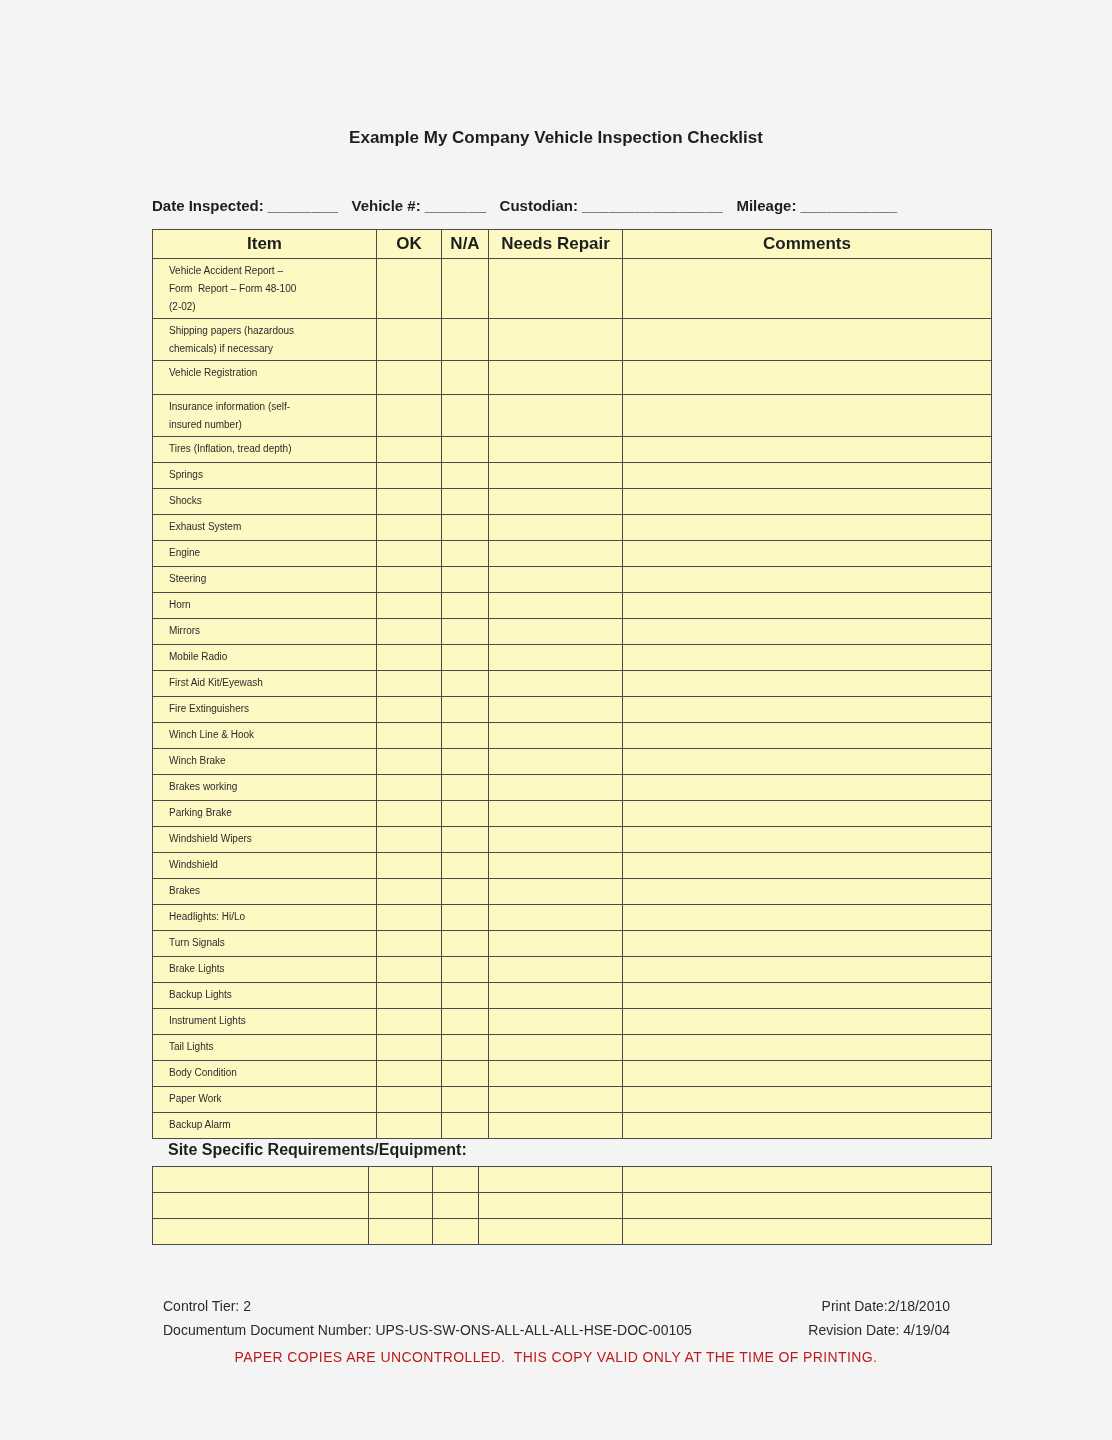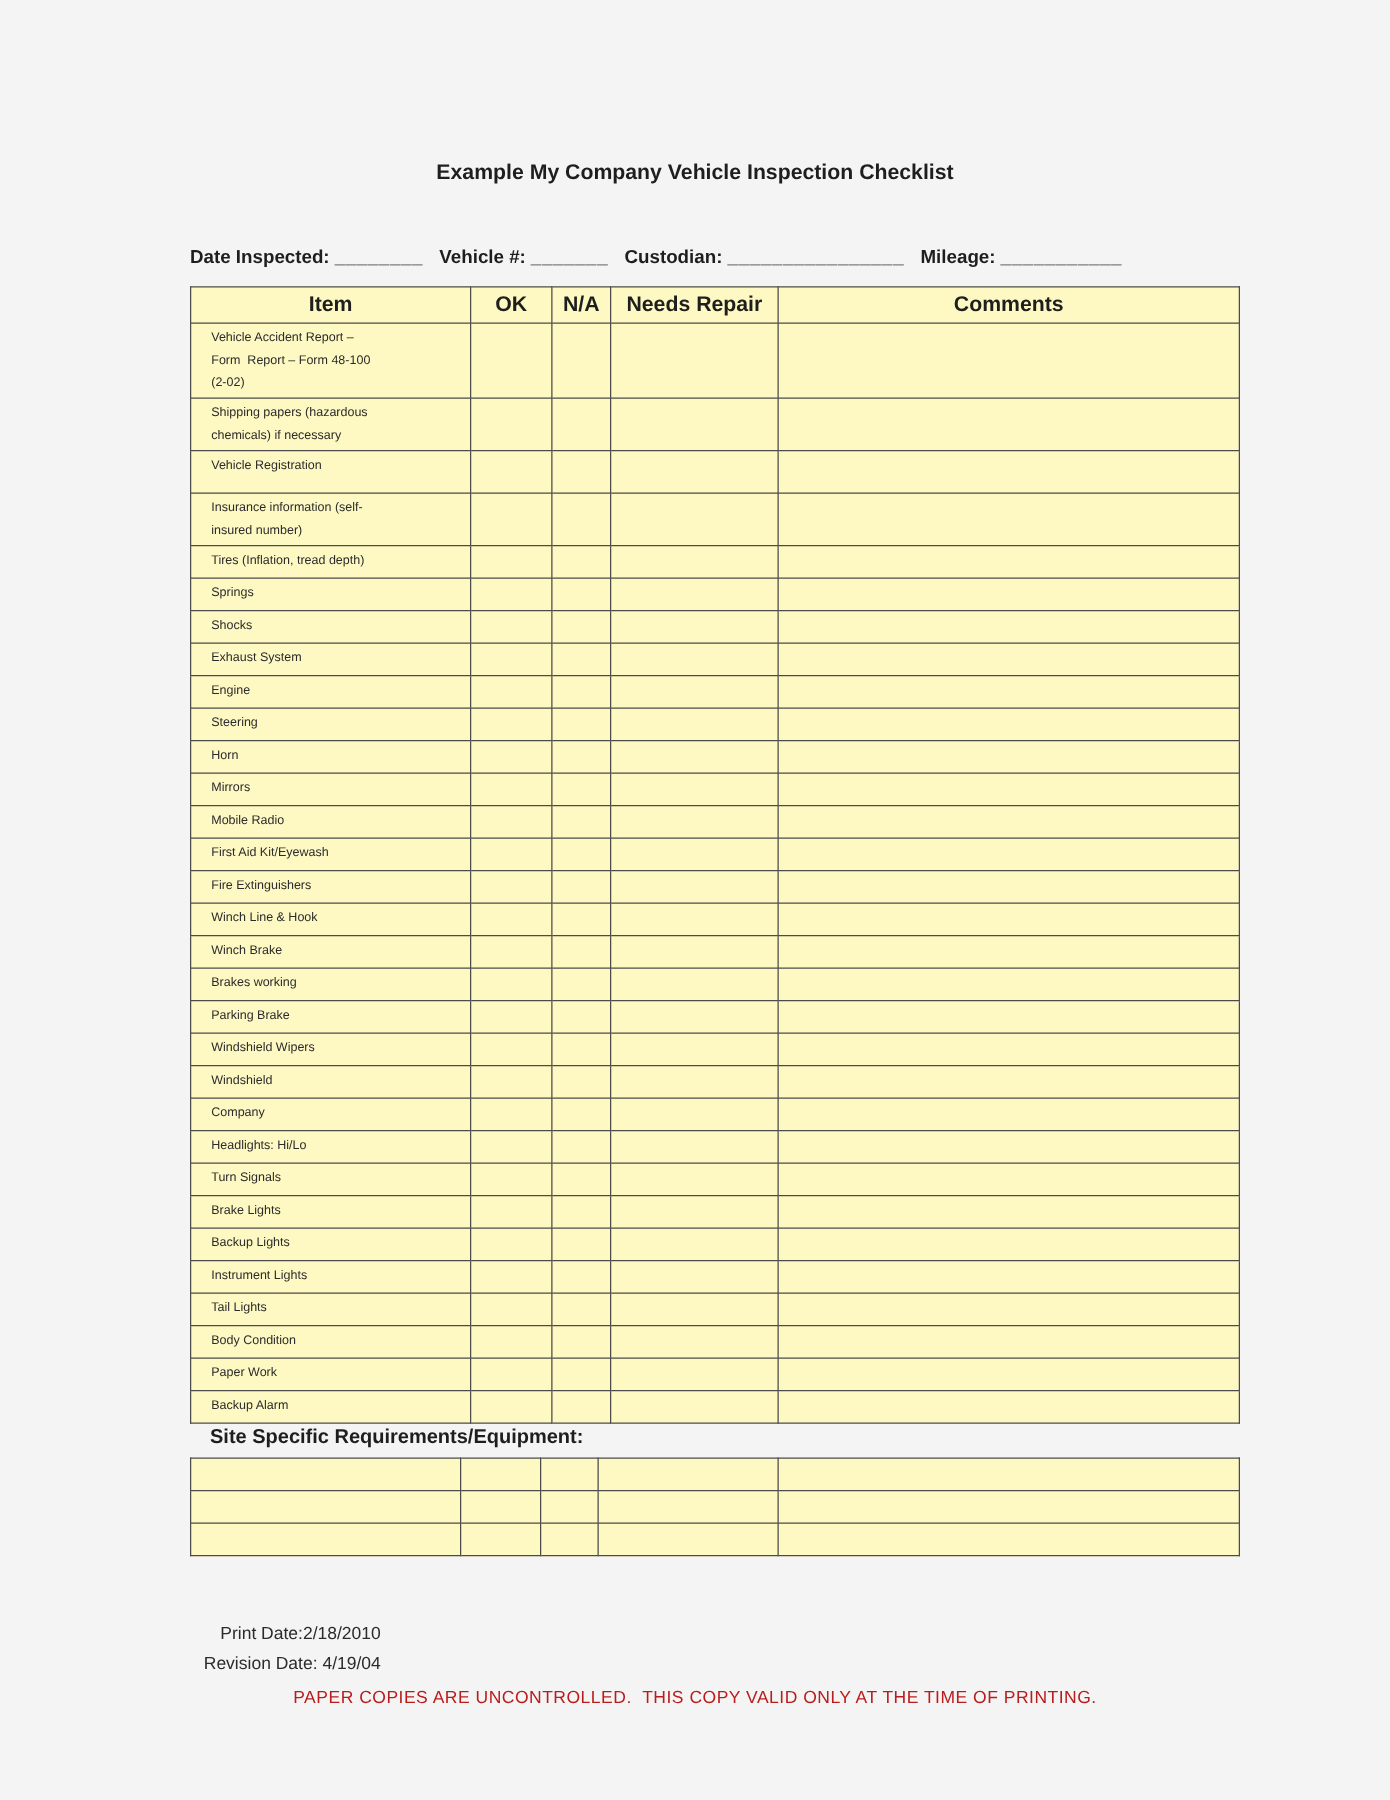--- a/index.html
+++ b/index.html
@@ -288,21 +288,21 @@
           <td class="blank-cell"></td>
         </tr>
         <tr>
           <td class="item-cell">Windshield</td>
           <td class="blank-cell"></td>
           <td class="blank-cell"></td>
           <td class="blank-cell"></td>
           <td class="blank-cell"></td>
         </tr>
         <tr>
-          <td class="item-cell">Company</td>
+          <td class="item-cell">Brakes</td>
           <td class="blank-cell"></td>
           <td class="blank-cell"></td>
           <td class="blank-cell"></td>
           <td class="blank-cell"></td>
         </tr>
         <tr>
           <td class="item-cell">Headlights: Hi/Lo</td>
           <td class="blank-cell"></td>
           <td class="blank-cell"></td>
           <td class="blank-cell"></td>
@@ -396,20 +396,24 @@
           <td class="item-cell"></td>
           <td class="blank-cell"></td>
           <td class="blank-cell"></td>
           <td class="blank-cell"></td>
           <td class="blank-cell"></td>
         </tr>
       </tbody>
   </table>
 
   <div class="footer">
+    <div class="footer-left">
+      <div>Control Tier: 2</div>
+      <div>Documentum Document Number: UPS-US-SW-ONS-ALL-ALL-ALL-HSE-DOC-00105</div>
+    </div>
     <div class="footer-right">
       <div>Print Date:2/18/2010</div>
       <div>Revision Date: 4/19/04</div>
     </div>
   </div>
 
   <div class="notice">PAPER COPIES ARE UNCONTROLLED.  THIS COPY VALID ONLY AT THE TIME OF PRINTING.</div>
 
 </div>
 

